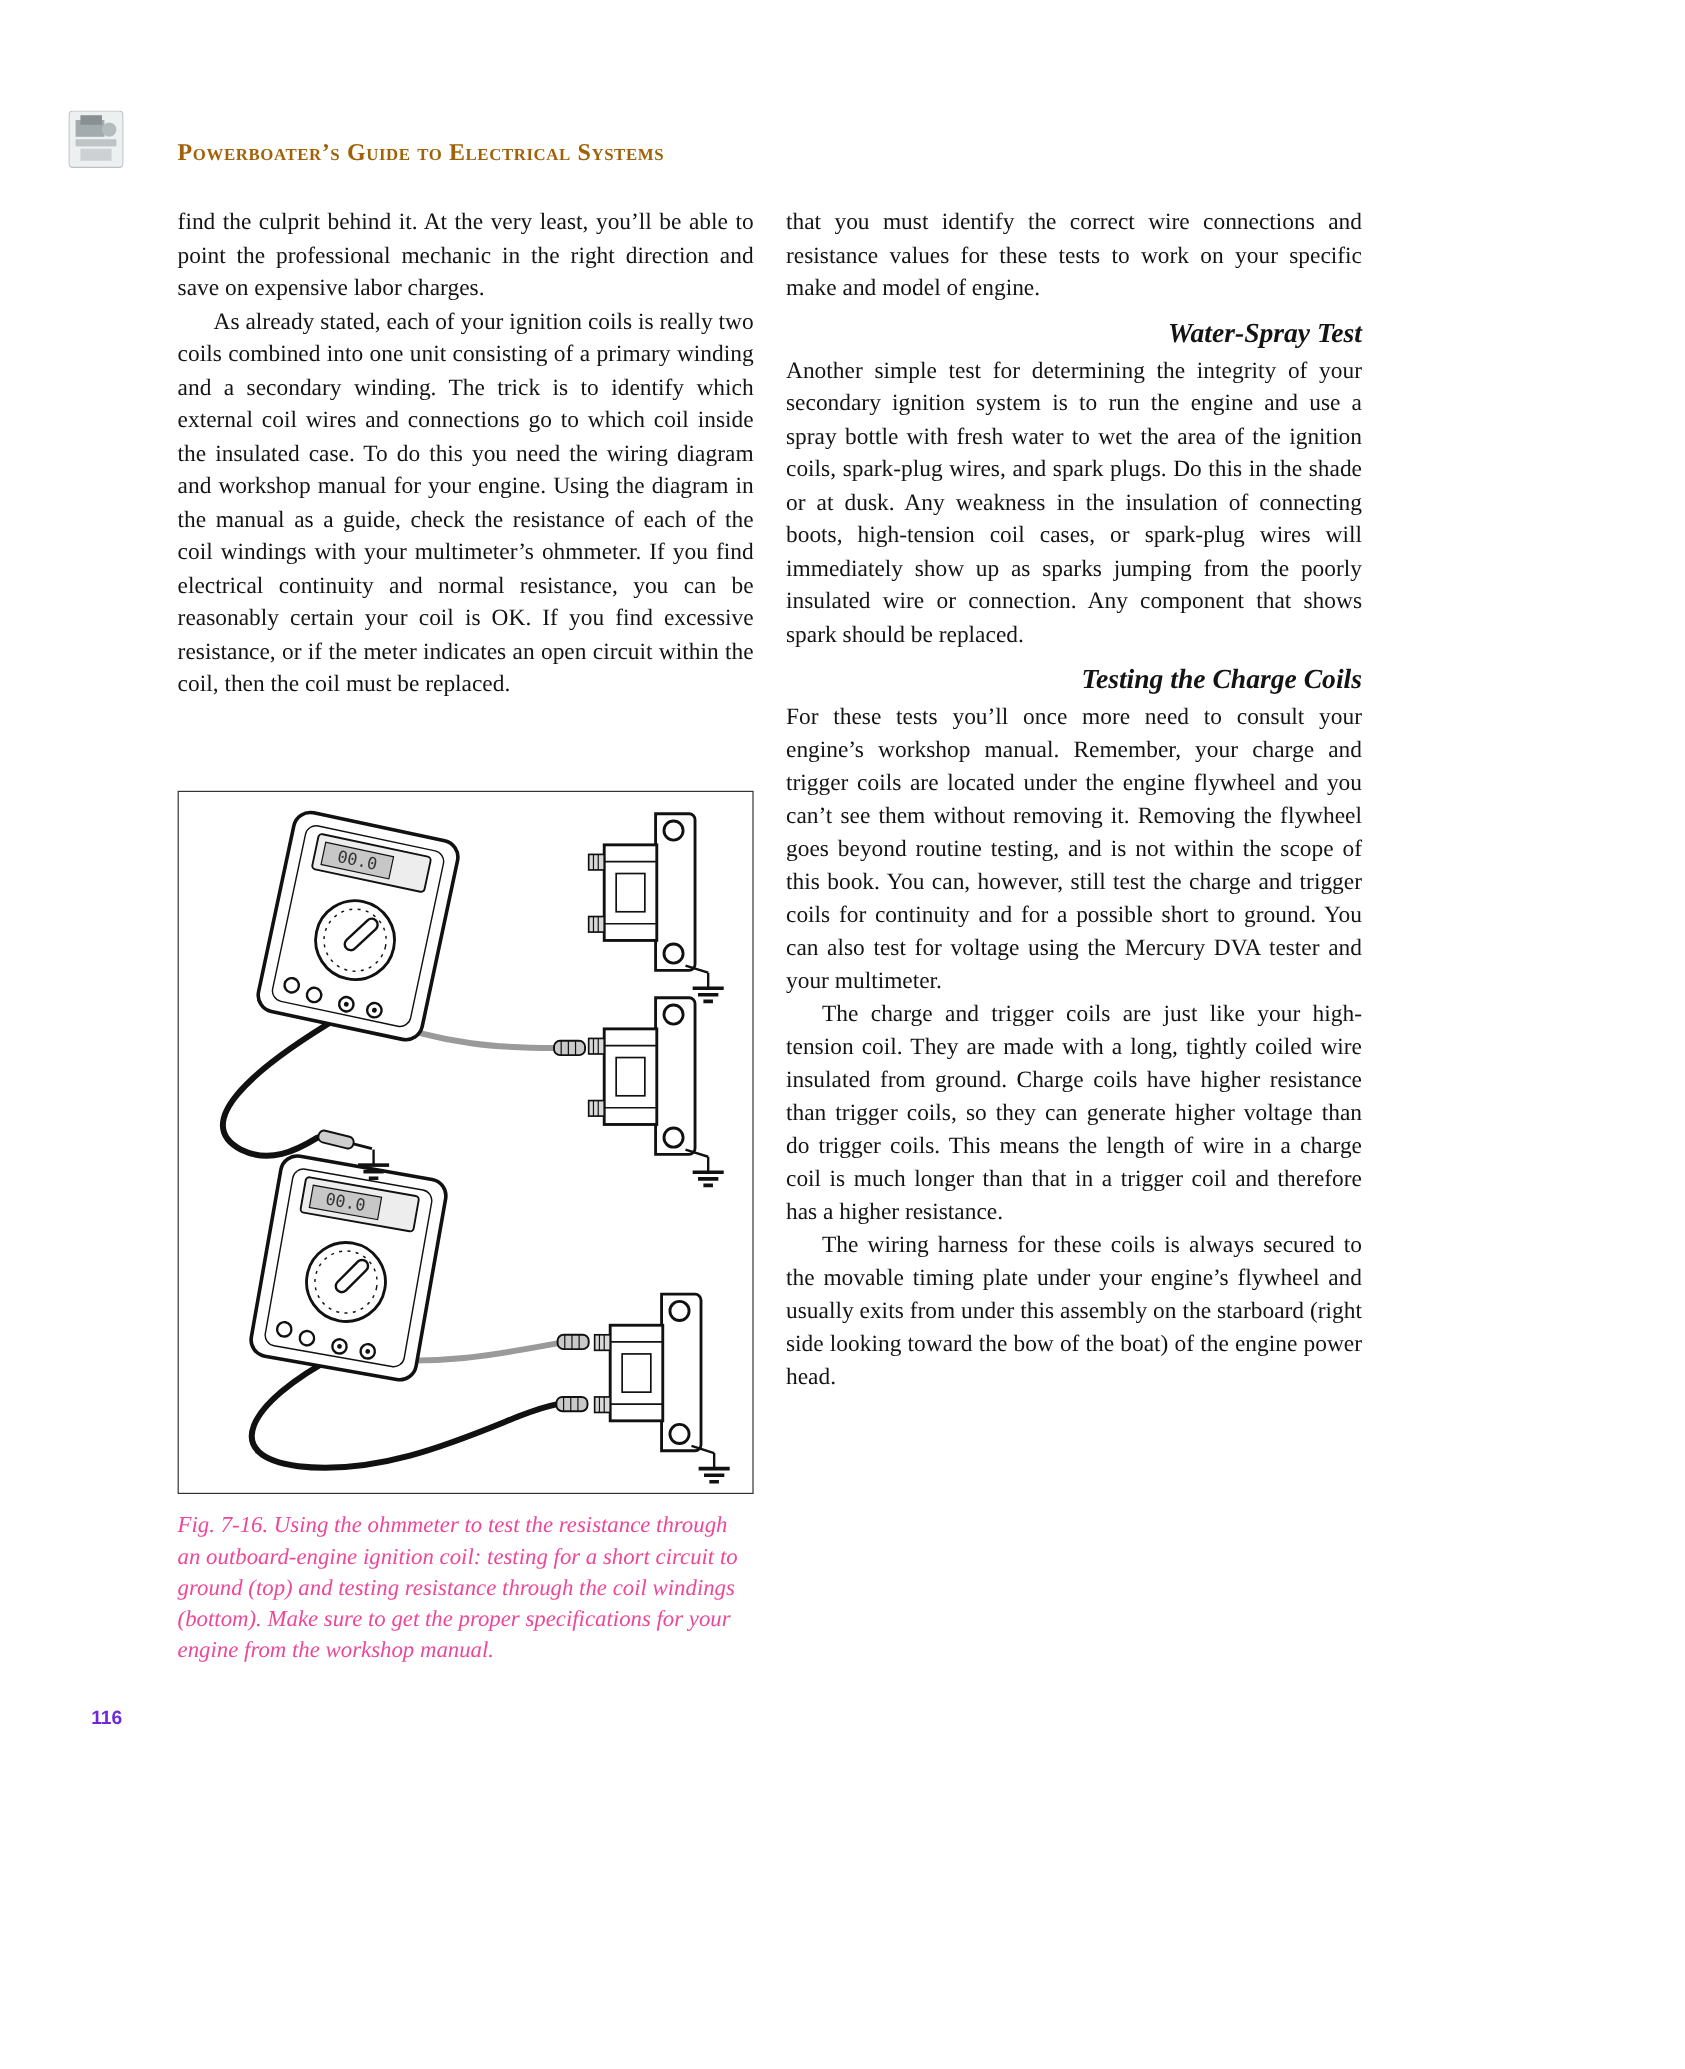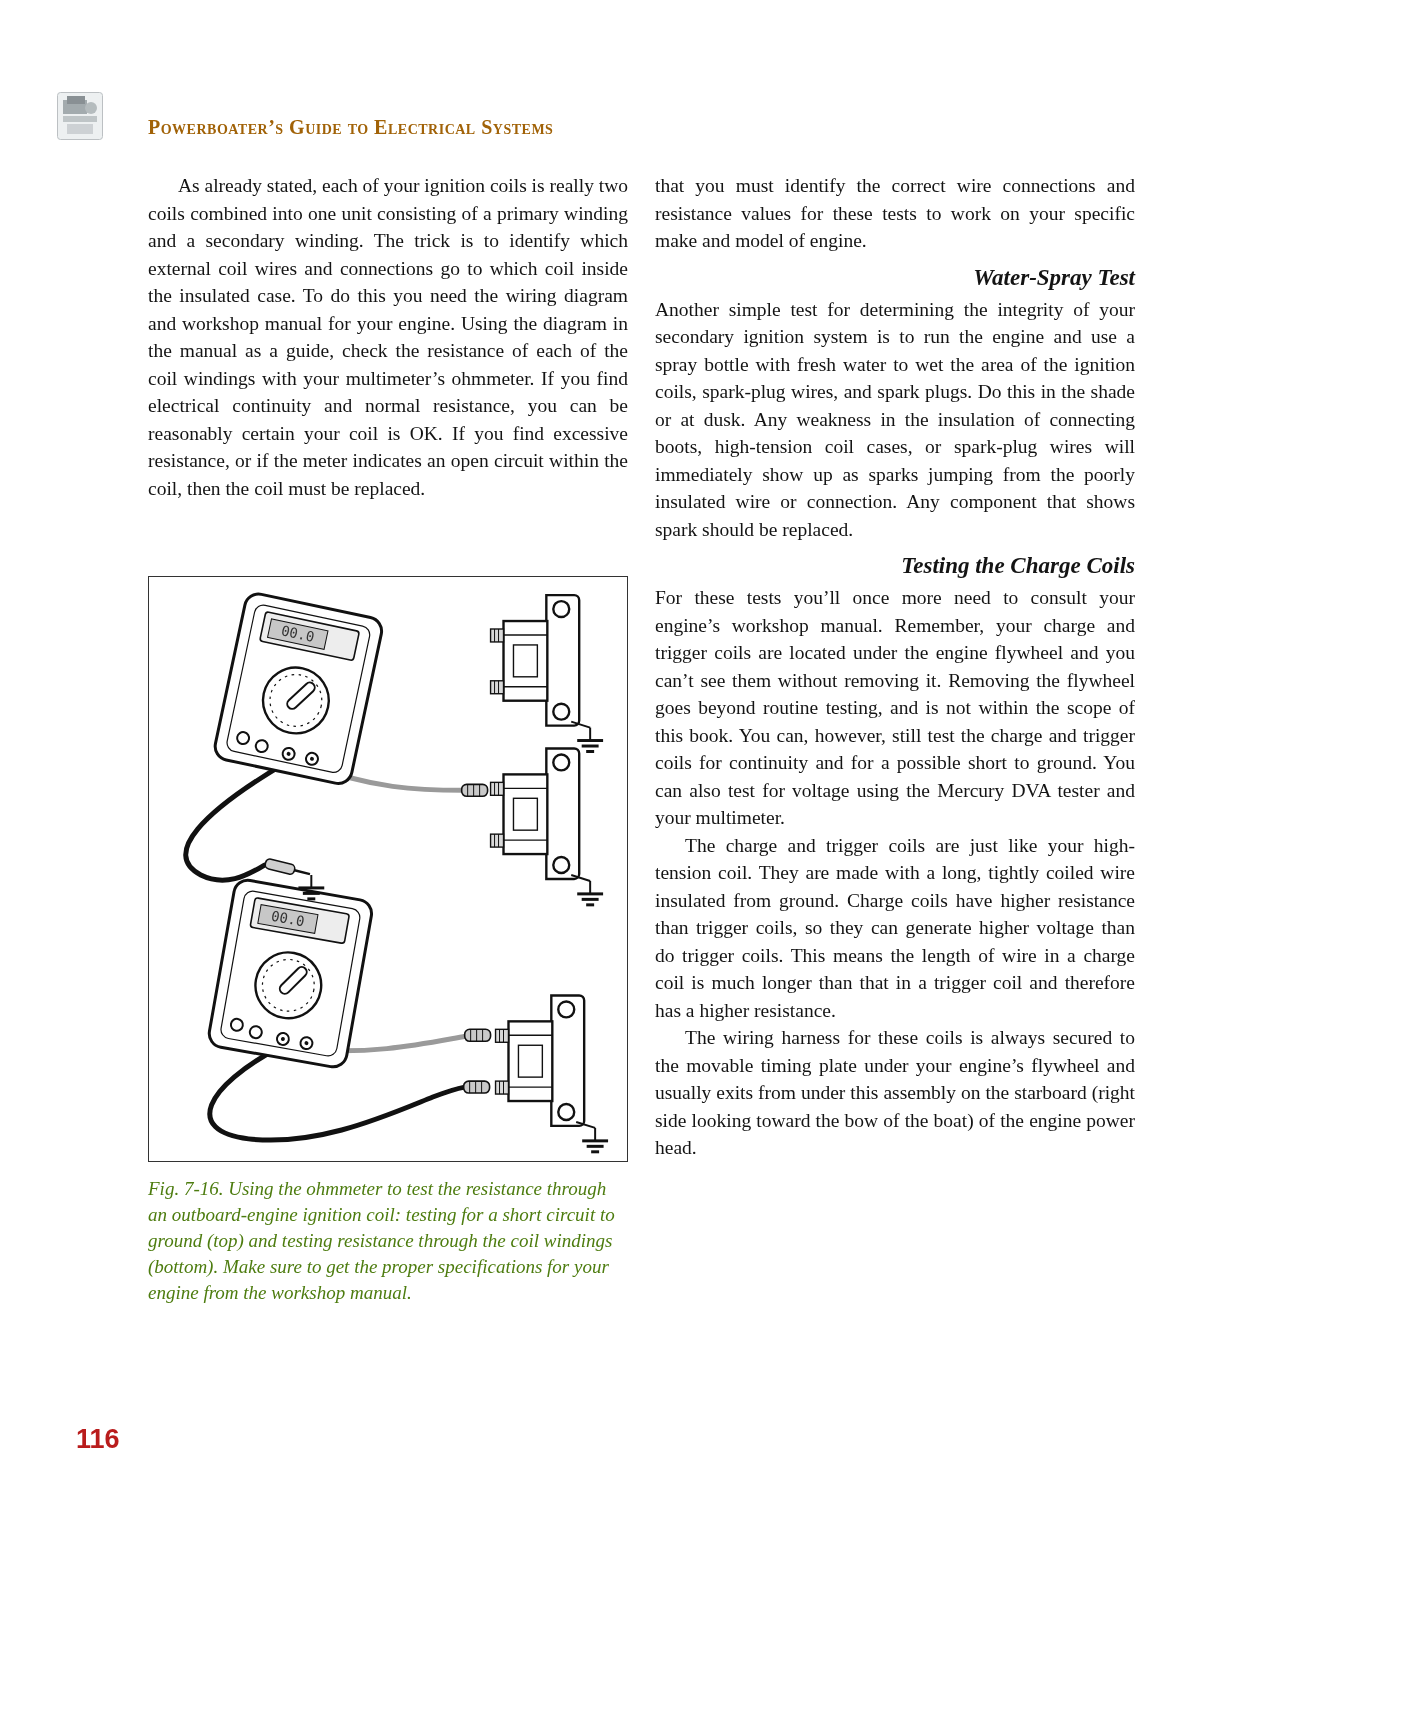--- a/index.html
+++ b/index.html
@@ -34,27 +34,27 @@
     margin:9px 0 4px 0; line-height:28px; text-align:right;
   }
 
   figure { margin-top:74px; width:480px; }
   .figure-box {
     width:480px; height:586px; border:1.5px solid #333; background:#fff;
   }
   .fig-svg { display:block; width:477px; height:583px; }
   figcaption.caption {
     margin-top:14px; font-style:italic; font-size:19px; line-height:26px;
-    text-align:left; color:#4d7c0f;
+    text-align:left; color:#ec4899;
   }
 
   .page-number {
     position:absolute; left:76px; top:1424px;
     font-family:"Liberation Sans", sans-serif;
-    font-weight:bold; font-size:27px; color:#b91c1c;
+    font-weight:bold; font-size:16px; color:#6d28d9;
   }
 </style>
 </head>
 <body>
 
 <div class="page">
 
   <div class="corner-icon">
     <svg viewBox="0 0 46 48" width="46" height="48">
       <rect x="0.5" y="0.5" width="45" height="47" rx="3" fill="#eceff0" stroke="#b5babd"></rect>
@@ -64,20 +64,21 @@
       <rect x="6" y="24" width="34" height="6" fill="#b9bfc2"></rect>
       <rect x="10" y="32" width="26" height="10" fill="#c8cdd0"></rect>
     </svg>
   </div>
 
   <div class="running-header">Powerboater’s Guide to Electrical Systems</div>
 
   <div class="columns">
 
     <div class="col">
+      <p>find the culprit behind it. At the very least, you’ll be able to point the professional mechanic in the right direction and save on expensive labor charges.</p>
       <p class="indent">As already stated, each of your ignition coils is really two coils combined into one unit consisting of a primary winding and a secondary winding. The trick is to identify which external coil wires and connections go to which coil inside the insulated case. To do this you need the wiring diagram and workshop manual for your engine. Using the diagram in the manual as a guide, check the resistance of each of the coil windings with your multimeter’s ohmmeter. If you find electrical continuity and normal resistance, you can be reasonably certain your coil is OK. If you find excessive resistance, or if the meter indicates an open circuit within the coil, then the coil must be replaced.</p>
 
       <figure>
         <div class="figure-box">
           <svg class="fig-svg" viewBox="0 0 479 585">
             <defs>
               <g id="gnd">
                 <line x1="0" y1="0" x2="0" y2="13" stroke="#111" stroke-width="2"></line>
                 <line x1="-13" y1="13" x2="13" y2="13" stroke="#111" stroke-width="3"></line>
                 <line x1="-8.5" y1="18.5" x2="8.5" y2="18.5" stroke="#111" stroke-width="3"></line>

